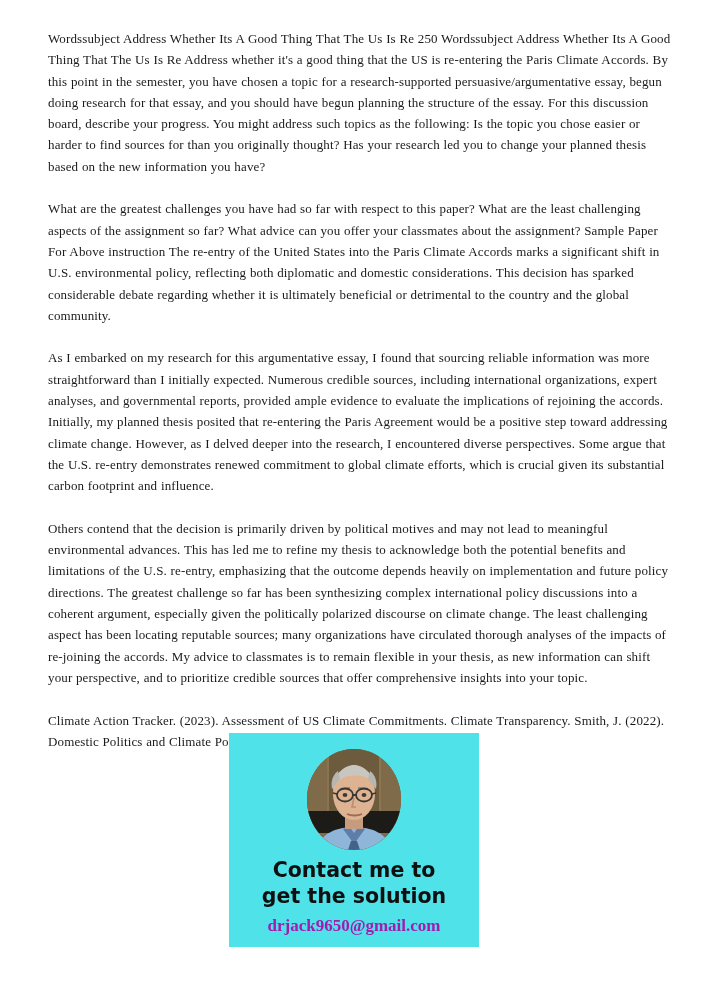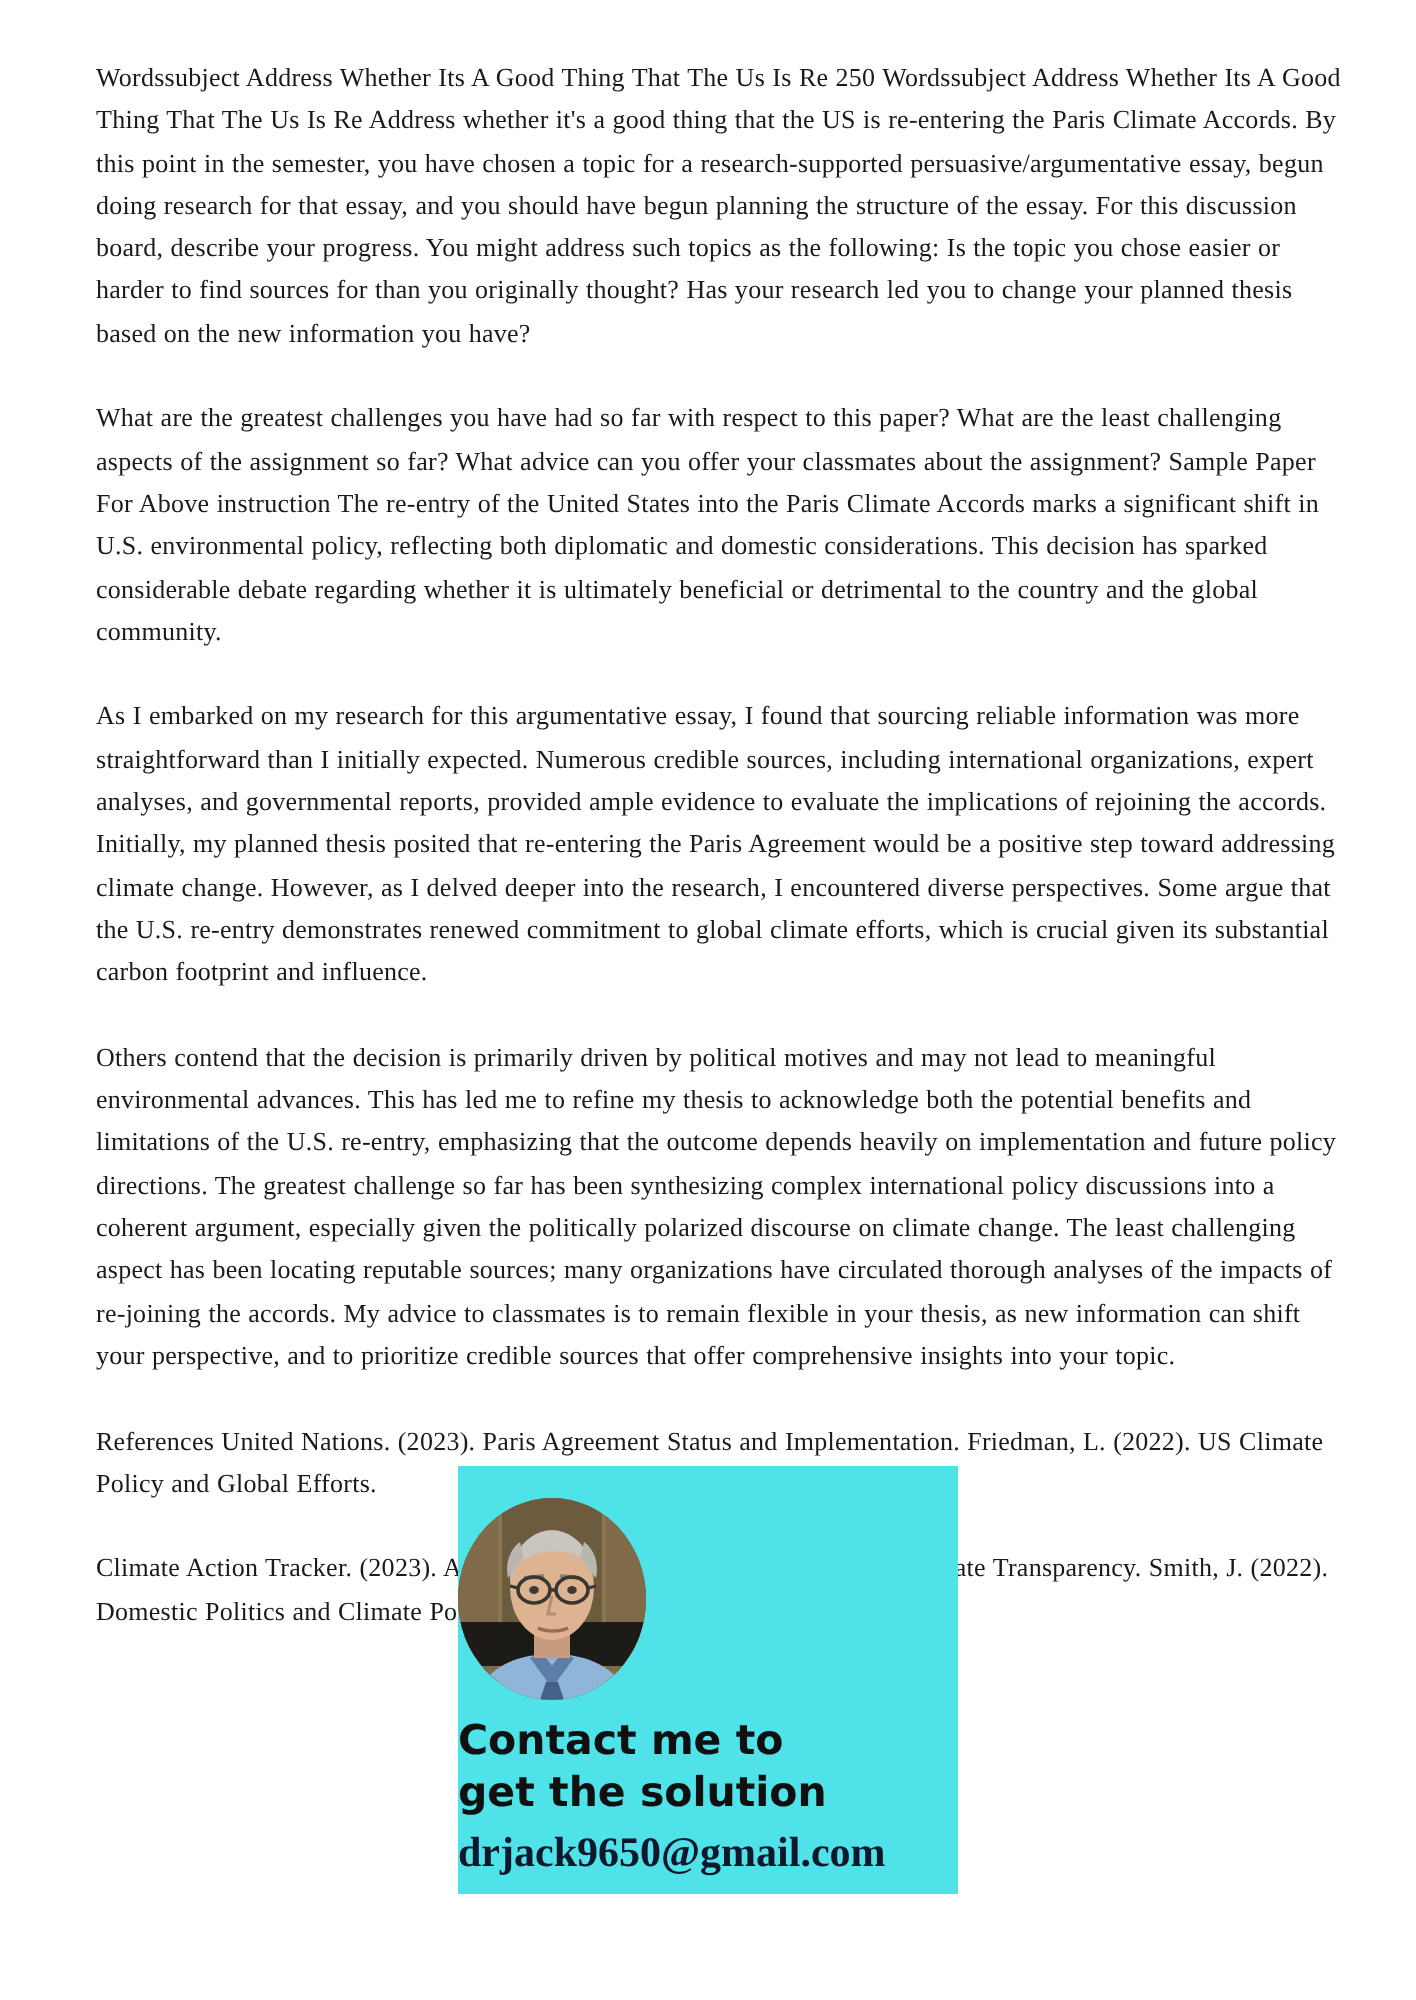--- a/index.html
+++ b/index.html
@@ -47,21 +47,21 @@
     position: absolute;
     left: 229px;
     top: 733px;
     width: 250px;
     height: 214px;
     background: #4FE2E8;
     z-index: 50;
     overflow: hidden;
     display: flex;
     flex-direction: column;
-    align-items: flex-start;
+    align-items: center;
   }
 
   .portrait {
     margin-top: 16px;
     width: 94px;
     height: 101px;
     border-radius: 50%;
     overflow: hidden;
     position: relative;
     background: #6b5a42;
@@ -76,39 +76,38 @@
     line-height: 26px;
     color: #101010;
     text-align: center;
     white-space: nowrap;
   }
   .wm-line.first { margin-top: 7px; }
 
   .wm-email {
     font-family: "Liberation Serif", "DejaVu Serif", serif;
     font-weight: bold;
-    font-size: 21px;
+    font-size: 17px;
     line-height: 26px;
-    color: #0f172a;
+    color: #a21caf;
     text-align: center;
     margin-top: 4px;
     white-space: nowrap;
   }
 </style>
 </head>
 <body>
 
 <div class="page">
 
   <div class="doc-body">
     <p class="para">Wordssubject Address Whether Its A Good Thing That The Us Is Re 250 Wordssubject Address Whether Its A Good Thing That The Us Is Re Address whether it's a good thing that the US is re-entering the Paris Climate Accords. By this point in the semester, you have chosen a topic for a research-supported persuasive/argumentative essay, begun doing research for that essay, and you should have begun planning the structure of the essay. For this discussion board, describe your progress. You might address such topics as the following: Is the topic you chose easier or harder to find sources for than you originally thought? Has your research led you to change your planned thesis based on the new information you have?</p>
     <p class="para">What are the greatest challenges you have had so far with respect to this paper? What are the least challenging aspects of the assignment so far? What advice can you offer your classmates about the assignment? Sample Paper For Above instruction The re-entry of the United States into the Paris Climate Accords marks a significant shift in U.S. environmental policy, reflecting both diplomatic and domestic considerations. This decision has sparked considerable debate regarding whether it is ultimately beneficial or detrimental to the country and the global community.</p>
     <p class="para">As I embarked on my research for this argumentative essay, I found that sourcing reliable information was more straightforward than I initially expected. Numerous credible sources, including international organizations, expert analyses, and governmental reports, provided ample evidence to evaluate the implications of rejoining the accords. Initially, my planned thesis posited that re-entering the Paris Agreement would be a positive step toward addressing climate change. However, as I delved deeper into the research, I encountered diverse perspectives. Some argue that the U.S. re-entry demonstrates renewed commitment to global climate efforts, which is crucial given its substantial carbon footprint and influence.</p>
     <p class="para">Others contend that the decision is primarily driven by political motives and may not lead to meaningful environmental advances. This has led me to refine my thesis to acknowledge both the potential benefits and limitations of the U.S. re-entry, emphasizing that the outcome depends heavily on implementation and future policy directions. The greatest challenge so far has been synthesizing complex international policy discussions into a coherent argument, especially given the politically polarized discourse on climate change. The least challenging aspect has been locating reputable sources; many organizations have circulated thorough analyses of the impacts of re-joining the accords. My advice to classmates is to remain flexible in your thesis, as new information can shift your perspective, and to prioritize credible sources that offer comprehensive insights into your topic.</p>
-    <p class="para">References United Nations. (2023). Paris Agreement Status and Implementation. Friedman, L. (2022). US Climate Policy and Global Efforts.</p>
     <p class="para">Climate Action Tracker. (2023). Assessment of US Climate Commitments. Climate Transparency. Smith, J. (2022). Domestic Politics and Climate Policy.</p>
   </div>
 
   <div class="watermark">
 
     <div class="portrait">
       <svg viewBox="0 0 94 101" preserveAspectRatio="xMidYMid slice" aria-hidden="true">
         <rect x="0" y="0" width="94" height="101" fill="#8a7550"></rect>
         <rect x="0" y="0" width="20" height="101" fill="#7f6a49"></rect>
         <rect x="74" y="0" width="20" height="101" fill="#7f6a49"></rect>

